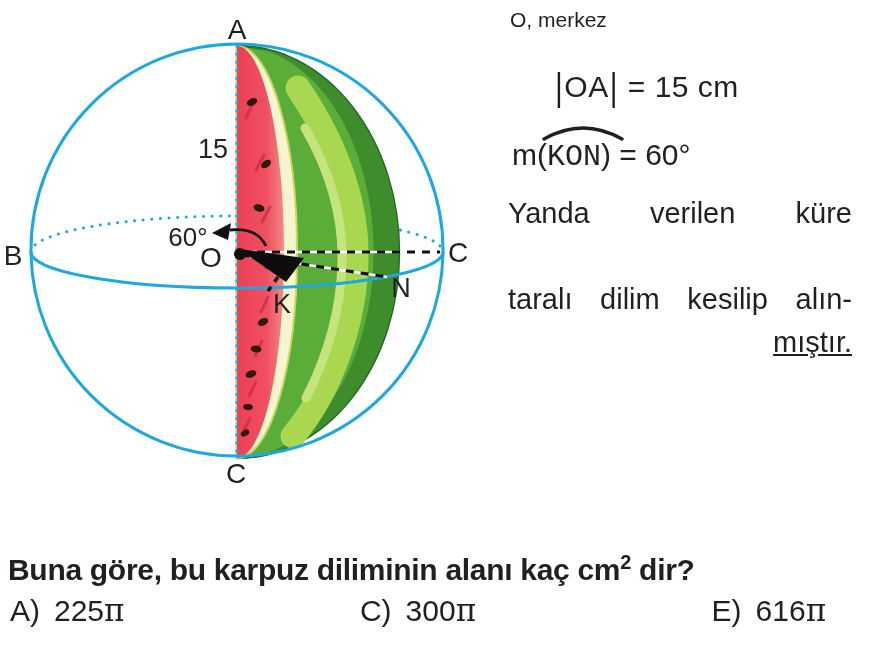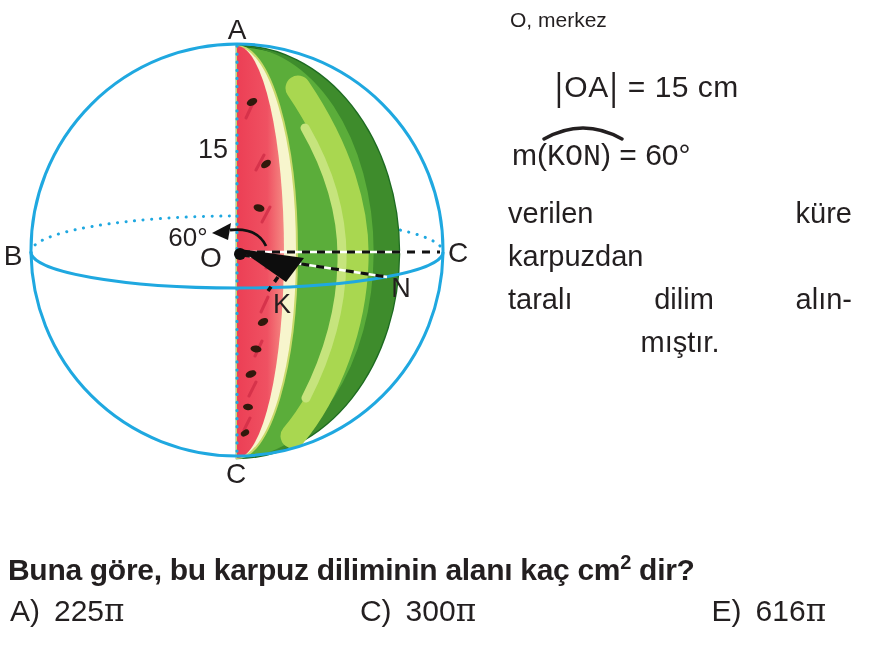--- a/index.html
+++ b/index.html
@@ -12,21 +12,21 @@
   .abs{position:absolute;}
   
   .note{left:510px;top:8px;font-size:21px;}
   .eq1{left:514px;top:70px;font-size:30px;letter-spacing:.5px;margin-left:40px;}
   .vbar{display:inline-block;transform:scaleY(1.3);font-weight:400;margin:0 1px;}
   .eq2{left:512px;top:138px;font-size:30px;}
   .kon-wrap{position:relative;display:inline-block;font-family:Liberation Mono, monospace;}
   .kon-arc{position:absolute;left:-6px;right:-6px;top:-15px;height:16px;}
   .para{left:508px;top:197px;width:344px;font-size:29px;}
   .jline{display:flex;justify-content:space-between;height:43px;align-items:flex-start;}
-  .jline.last{justify-content:center;}
+  .jline.last{justify-content:flex-end;text-decoration:underline;}
   
   .question{left:8px;top:521px;font-size:30px;font-weight:bold;letter-spacing:-.3px;margin-top:32px;}
   .question .sup{font-size:20px;position:relative;top:-11px;}
   .answers{left:10px;top:592px;width:816px;display:flex;justify-content:space-between;font-size:30px;}
   .opt{white-space:nowrap;}
   .opt .lab{margin-right:14px;}
   .pi{font-family:"DejaVu Serif",serif;font-size:31px;}
   svg text{font-family:"Liberation Sans",sans-serif;}
 </style>
 </head>
@@ -121,29 +121,30 @@
 <div class="abs note">O, merkez</div>
 
 <div class="abs eq1"><span class="vbar">|</span><span>OA</span><span class="vbar">|</span> <span>= 15 cm</span></div>
 
 <div class="abs eq2"><span>m(</span><span class="kon-wrap"><svg class="kon-arc" viewBox="0 0 84 16" preserveAspectRatio="none">
         <path d="M3,14 Q42,-8 81,14" fill="none" stroke="#231F20" stroke-width="3.4" stroke-linecap="round"></path>
       </svg><span>KON</span></span><span>) = 60°</span></div>
 
 <div class="abs para">
     <div class="jline">
+      <span>Yanda</span>
       <span>verilen</span>
       <span>küre</span>
     </div>
     <div class="jline">
-      <span>karpuzdan</span>
     </div>
     <div class="jline">
       <span>taralı</span>
       <span>dilim</span>
+      <span>kesilip</span>
       <span>alın-</span>
     </div>
     <div class="jline last">
       <span>mıştır.</span>
     </div>
   </div>
 
 <div class="abs question"><span>Buna göre, bu karpuz diliminin alanı kaç cm</span><span class="sup">2</span><span> dir?</span></div>
 
 <div class="abs answers">

